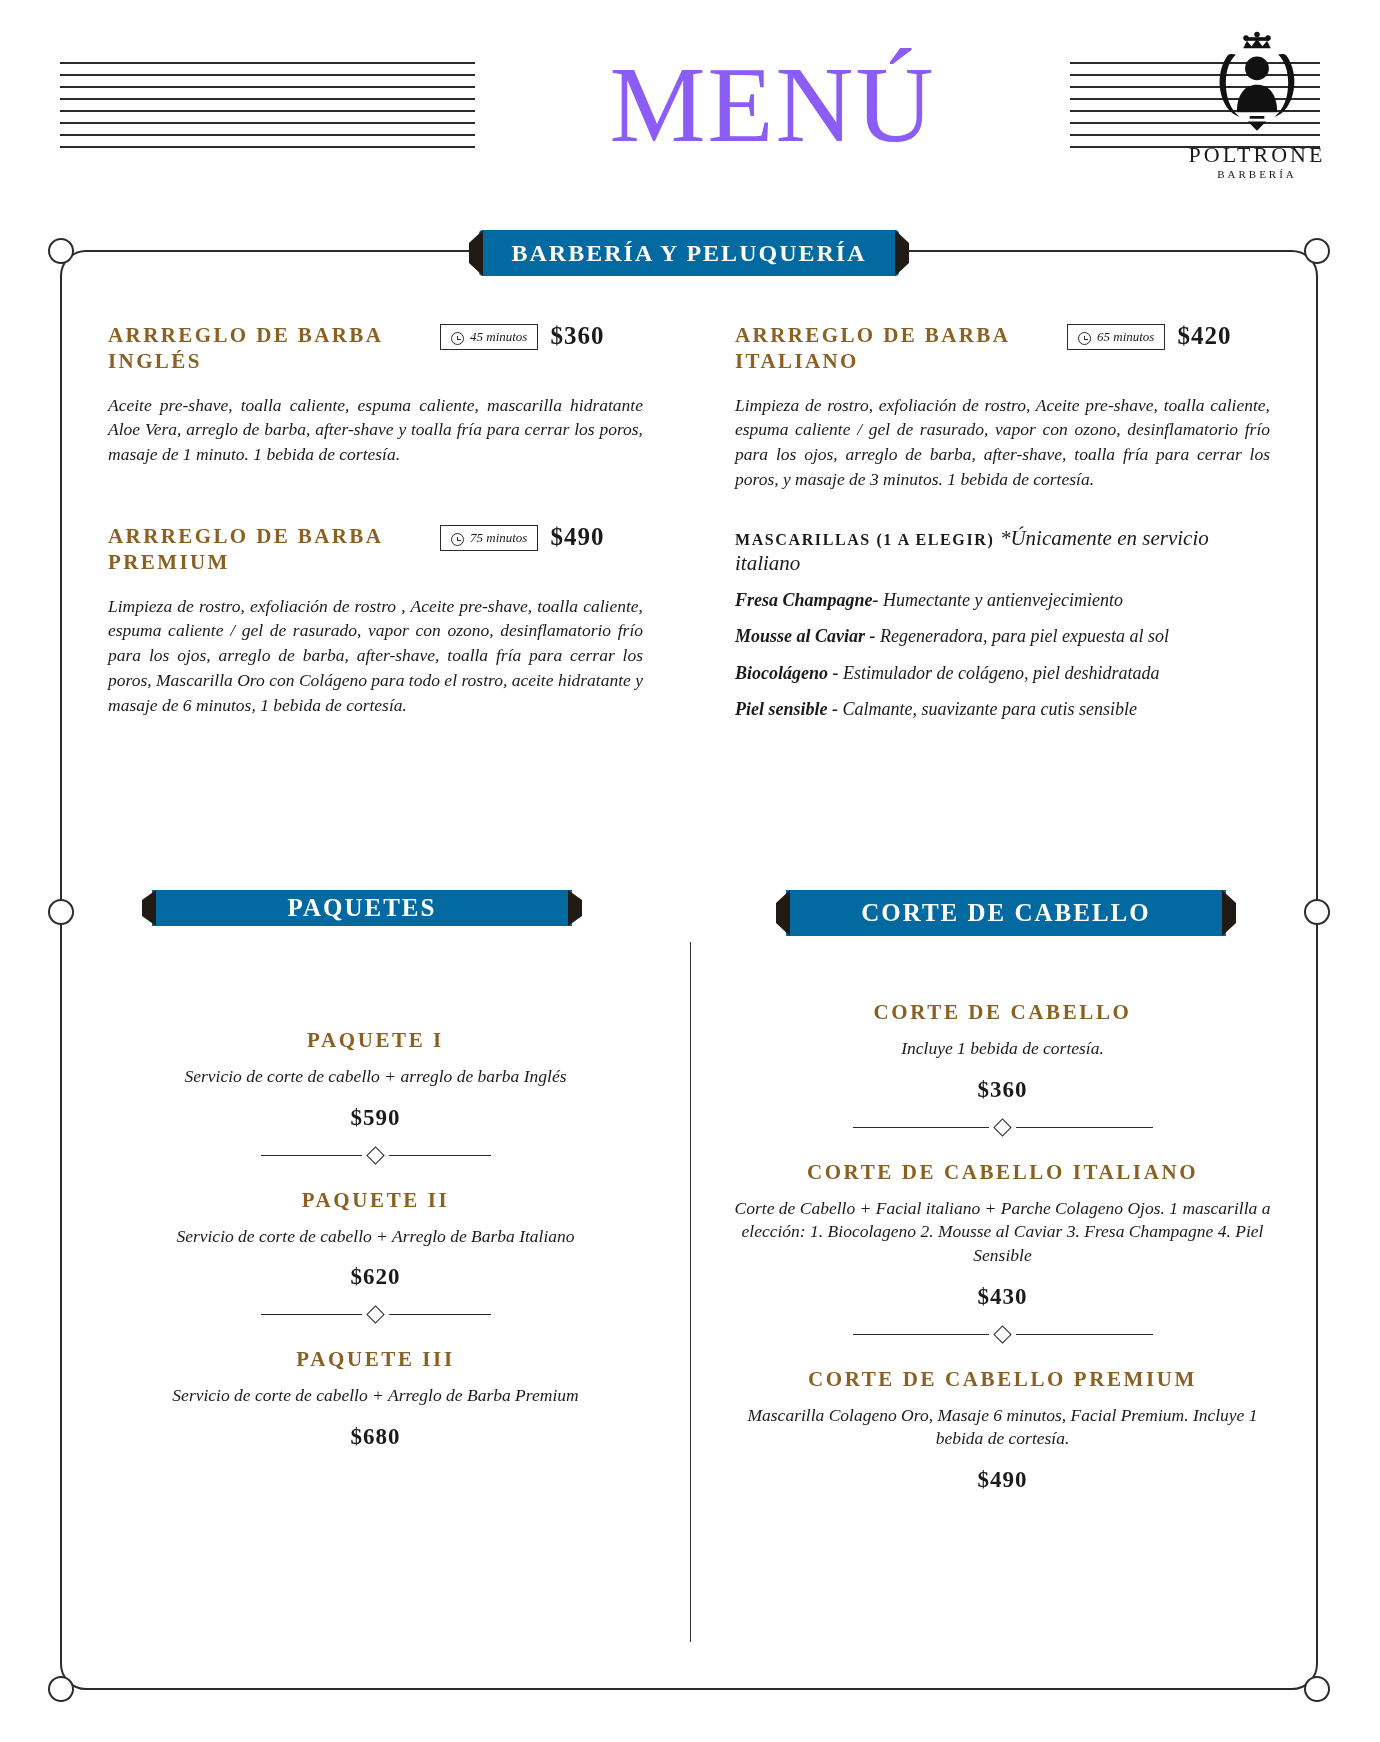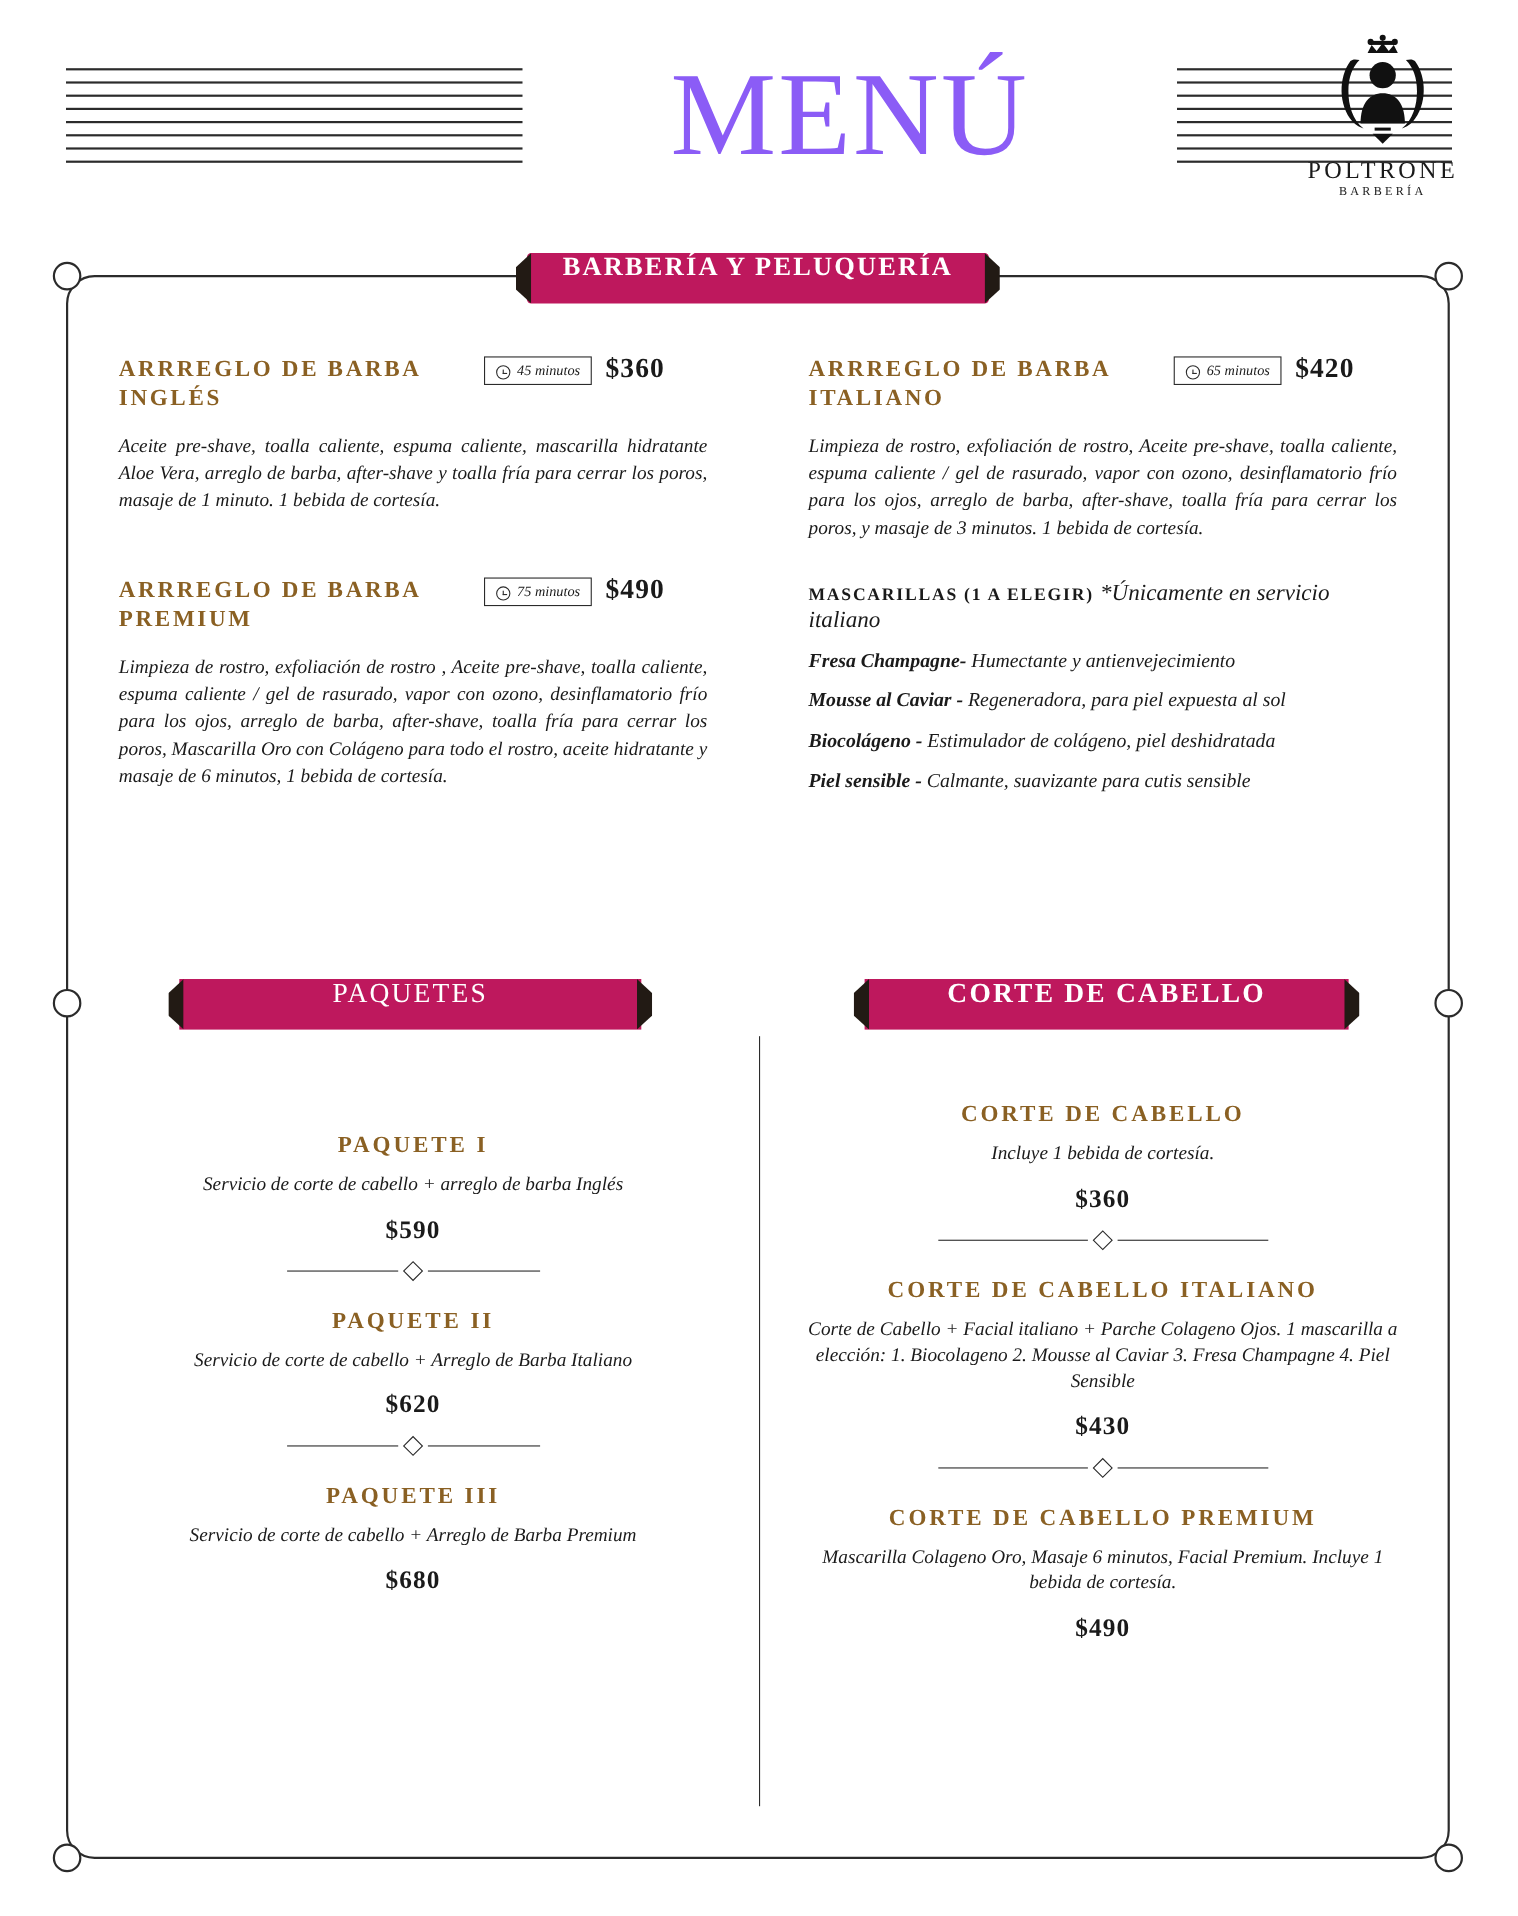--- a/index.html
+++ b/index.html
@@ -73,47 +73,47 @@
     position: absolute;
     width: 26px; height: 26px;
     background: #ffffff;
     border: 2px solid #2b2b2b;
     border-radius: 50%;
   }
 
   
   .banner {
     position: absolute;
-    background: #be185d;
+    background: #0369a1;
     color: #ffffff;
     text-align: center;
     font-family: "Liberation Serif", serif;
     letter-spacing: 2px;
-    display: flex; align-items: flex-start; justify-content: center;
+    display: flex; align-items: center; justify-content: center;
   }
   .banner::before, .banner::after {
     content: "";
     position: absolute;
     top: 0; width: 14px; height: 100%;
     background: #221a14;
   }
   .banner-top {
     left: 50%; transform: translateX(-50%);
     top: -22px;
     width: 420px; height: 46px;
     font-size: 24px; font-weight: 700;
     border-radius: 4px;
   }
   .banner-top::before { left: -10px; clip-path: polygon(100% 0,100% 100%,0 72%,0 28%); }
   .banner-top::after  { right: -10px; clip-path: polygon(0 0,0 100%,100% 72%,100% 28%); }
 
   .banner-mid-left {
-    left: 101px; top: 638px;
-    width: 420px; height: 46px;
-    font-size: 25px; font-weight: 400;
+    left: 90px; top: 638px;
+    width: 420px; height: 36px;
+    font-size: 25px; font-weight: 700;
   }
   .banner-mid-left::before { left: -10px; clip-path: polygon(100% 0,100% 100%,0 72%,0 28%); }
   .banner-mid-left::after  { right: -10px; clip-path: polygon(0 0,0 100%,100% 72%,100% 28%); }
 
   .banner-mid-right {
     right: 90px; top: 638px;
     width: 440px; height: 46px;
     font-size: 25px; font-weight: 700;
   }
   .banner-mid-right::before { left: -10px; clip-path: polygon(100% 0,100% 100%,0 72%,0 28%); }

